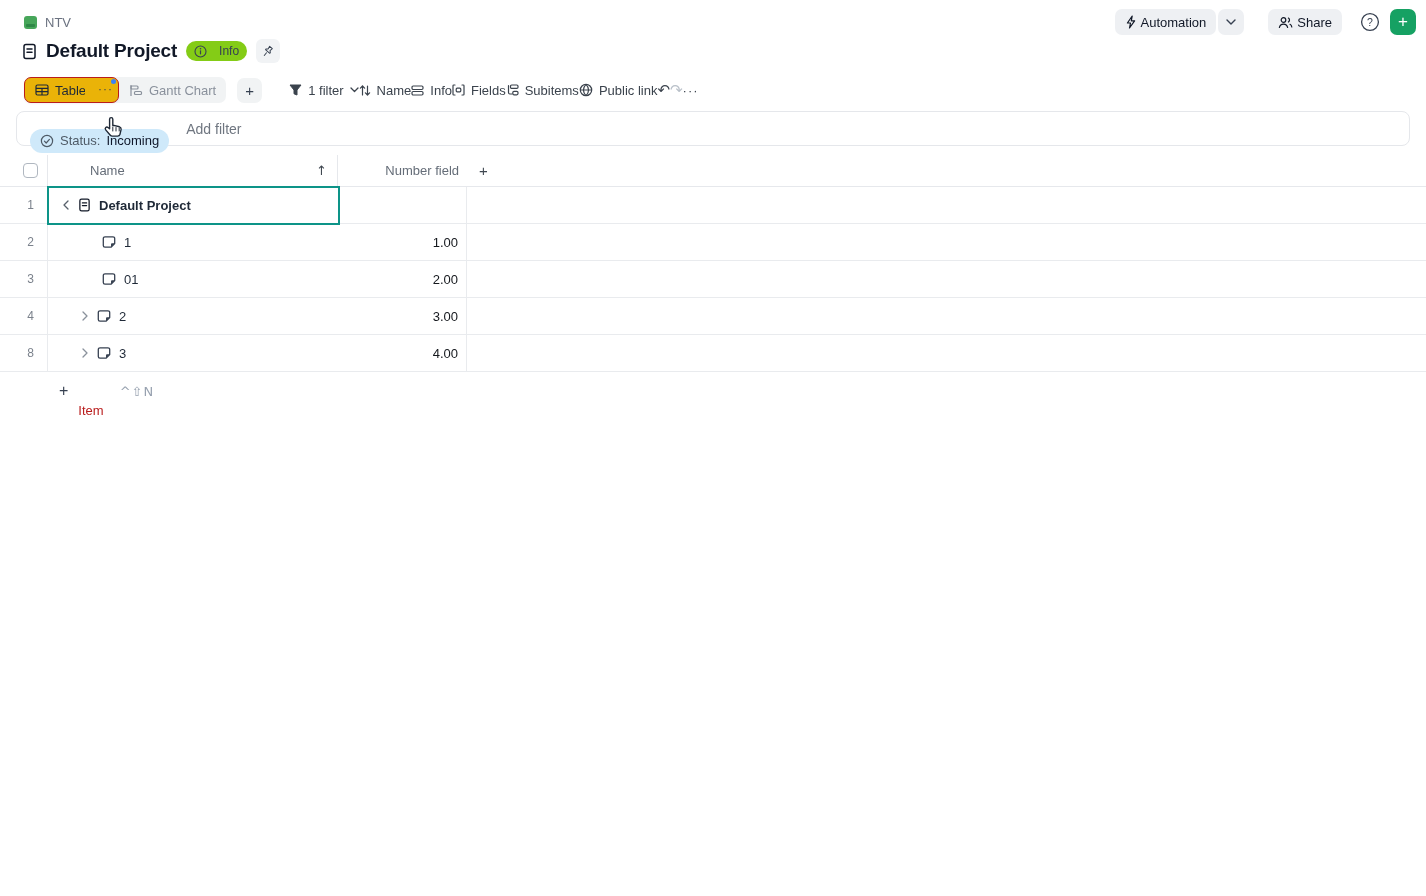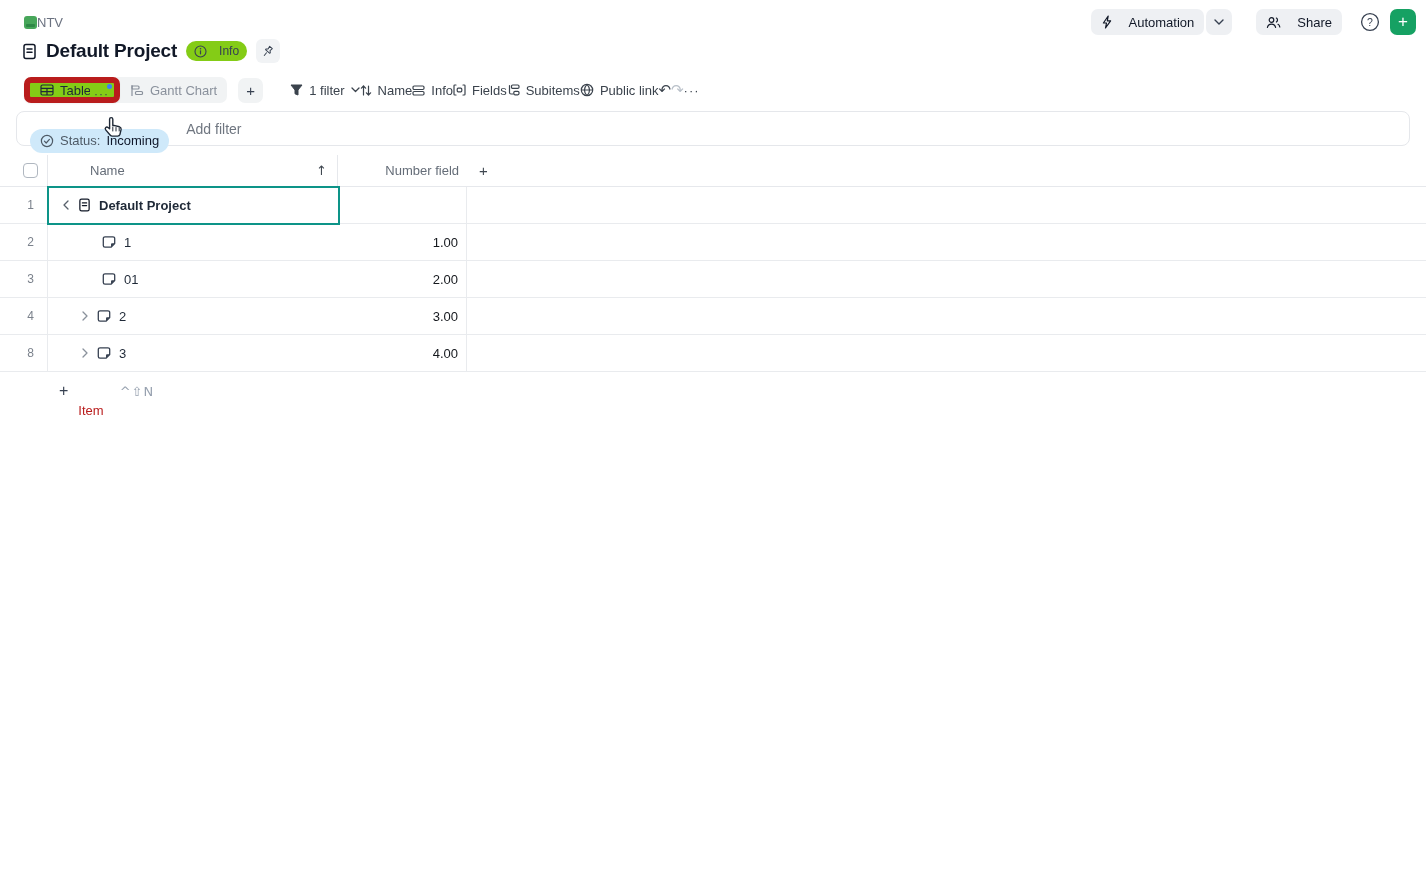--- a/index.html
+++ b/index.html
@@ -3,49 +3,49 @@
 <meta charset="utf-8">
 <style>
   * { margin:0; padding:0; box-sizing:border-box; }
   html,body { width:1426px; height:896px; background:#fff; overflow:hidden;
     font-family:"Liberation Sans","DejaVu Sans",sans-serif; color:#1f2937; }
   svg { display:block; }
 
   
   .topbar { position:absolute; left:24px; right:10px; top:8px; height:28px;
     display:flex; align-items:center; }
-  .ws { display:flex; align-items:center; }
+  .ws { display:flex; align-items:center; gap:8px; }
   .logo { width:13px; height:13px; border-radius:3px; background:#47a65a; position:relative; }
   .logo::after { content:""; position:absolute; left:2px; right:2px; bottom:2px; height:3px;
     border-radius:1px; background:#2e8746; }
   .ws-name { font-size:13px; color:#6b7280; }
   .tb-spacer { flex:1; }
   .pill { height:26px; background:#eef0f3; border-radius:7px; display:flex; align-items:center;
-    gap:16px; padding:0 10px; font-size:13px; color:#111827; cursor:default; }
+    gap:4px; padding:0 10px; font-size:13px; color:#111827; cursor:default; }
   .pill.caret { padding:0 8px; margin-left:2px; }
   .help-btn { width:24px; height:24px; margin-left:16px; display:flex; align-items:center; justify-content:center; }
   .plus-btn { width:26px; height:26px; margin-left:8px; border-radius:7px; background:#16a163;
     color:#fff; font-size:17px; font-weight:400; display:flex; align-items:center; justify-content:center; }
 
   
   .titlebar { position:absolute; left:22px; top:37px; height:28px; display:flex; align-items:center; gap:9px; }
   .page-title { font-size:19px; font-weight:700; color:#111827; letter-spacing:-.2px; }
   .info-pill { height:20px; border-radius:10px; background:#84cc16; display:flex; align-items:center;
     gap:12px; padding:0 8px; font-size:12px; color:#374151; }
   .pin-btn { width:24px; height:24px; border-radius:6px; background:#f1f3f5;
     display:flex; align-items:center; justify-content:center; }
 
   
   .toolbar { position:absolute; left:24px; top:77px; right:24px; height:26px;
     display:flex; align-items:center; font-size:13px; }
   .tabs { display:flex; background:#f1f3f4; border-radius:7px; }
   .tab { height:26px; padding:0 10px; display:flex; align-items:center; gap:6px;
     color:#8a919c; border-radius:7px; position:relative; }
-  .tab.active { background:#84cc16; border:6px solid #b91c1c; box-shadow:0 1px 2px rgba(0,0,0,.05);
-    color:#1f2937; padding-right:24px; }
+  .tab.active { background:#eab308; border:1px solid #b91c1c; box-shadow:0 1px 2px rgba(0,0,0,.05);
+    color:#1f2937; padding-right:33px; }
   .tab.active .tab-label { max-width:30px; overflow:hidden; white-space:nowrap; }
   .tab-more { position:absolute; right:5px; top:4px; font-size:12px; letter-spacing:1px;
     color:#3f4750; line-height:14px; }
   .tab-dot { position:absolute; right:2px; top:1px; width:5px; height:5px; border-radius:50%;
     background:#3b82f6; }
   .addview { width:25px; height:25px; margin-left:11px; background:#f1f3f4; border-radius:7px;
     display:flex; align-items:center; justify-content:center; color:#374151; font-size:15px; }
   .tools { display:flex; align-items:center; margin-left:27px; }
   .tool { display:flex; align-items:center; gap:6px; color:#3b434d; }
   .glyph-btn { font-size:15px; color:#3b434d; font-family:"DejaVu Sans",sans-serif; }

